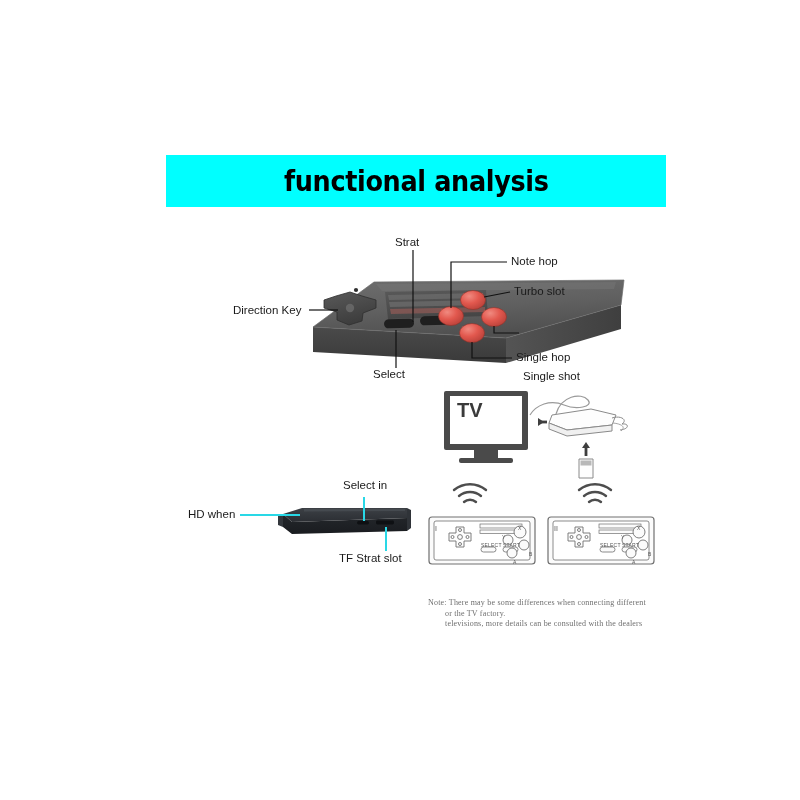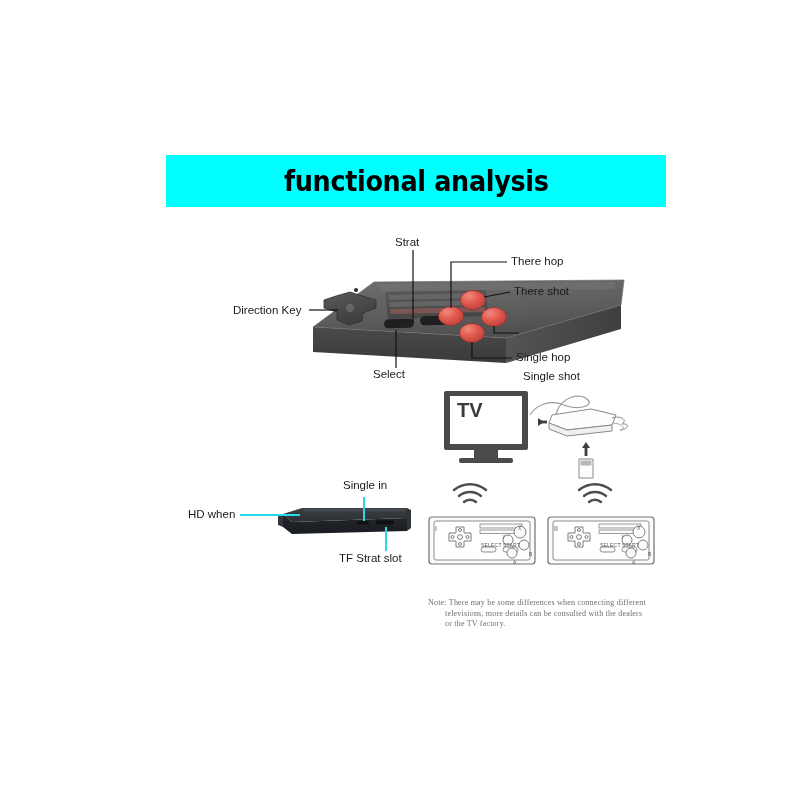--- a/index.html
+++ b/index.html
@@ -172,22 +172,22 @@
 
       <path d="M 478,326 L 478,333 L 503,333"></path>
 
       <path d="M 456,342 L 456,358 L 496,358"></path>
     </g>
   </svg>
 
   <div class="lbl" style="left:217px; top:304px;">Direction Key</div>
   <div class="lbl" style="left:379px; top:236px;">Strat</div>
   <div class="lbl" style="left:357px; top:368px;">Select</div>
-  <div class="lbl" style="left:495px; top:255px;">There hop</div>
-  <div class="lbl" style="left:498px; top:285px;">There shot</div>
+  <div class="lbl" style="left:495px; top:255px;">Note hop</div>
+  <div class="lbl" style="left:498px; top:285px;">Turbo slot</div>
   <div class="lbl" style="left:507px; top:326px;margin-top:44px;">Single shot</div>
   <div class="lbl" style="left:500px; top:351px;">Single hop</div>
 
   <svg class="svg-layer" width="800" height="800">
 
     <g>
       <rect x="428" y="391" width="84" height="59" rx="2" fill="#4a4a4a"></rect>
       <rect x="434" y="396" width="72" height="48" fill="#ffffff"></rect>
       <rect x="458" y="450" width="24" height="9" fill="#4a4a4a"></rect>
       <rect x="443" y="458" width="54" height="5" rx="2" fill="#4a4a4a"></rect>
@@ -250,21 +250,21 @@
       <rect x="341" y="521" width="12" height="3.4" rx="1.7" fill="#0e1013"></rect>
       <rect x="360" y="520.5" width="18" height="4" rx="1.4" fill="#0e1013"></rect>
     </g>
   </svg>
 
   <div class="lead-c h" style="left:224px; top:514px; width:60px;"></div>
   <div class="lead-c v" style="left:347px; top:497px; height:24px;"></div>
   <div class="lead-c v" style="left:369px; top:527px; height:24px;"></div>
 
   <div class="lbl" style="left:172px; top:508px;">HD when</div>
-  <div class="lbl" style="left:327px; top:479px;">Single in</div>
+  <div class="lbl" style="left:327px; top:479px;">Select in</div>
   <div class="lbl" style="left:323px; top:552px;">TF Strat slot</div>
 
   <svg class="svg-layer" width="800" height="800">
 
     <g fill="none" stroke="#4d4d4d" stroke-width="2.4" stroke-linecap="round">
       <path d="M 448,502 a 9,9 0 0 1 12,0"></path>
       <path d="M 443,496 a 17,17 0 0 1 22,0"></path>
       <path d="M 438,490 a 25,25 0 0 1 32,0"></path>
     </g>
 
@@ -332,17 +332,17 @@
   <div class="lbl" style="left:538px; top:522px; font-size:7px; color:#555;">II</div>
   <div class="lbl" style="left:584px; top:539px; font-size:5px; color:#555; letter-spacing:0.2px;">SELECT</div>
   <div class="lbl" style="left:606px; top:539px; font-size:5px; color:#555; letter-spacing:0.2px;">START</div>
   <div class="lbl" style="left:621px; top:522px; font-size:5px; color:#555;">X</div>
   <div class="lbl" style="left:605px; top:531px; font-size:5px; color:#555;">Y</div>
   <div class="lbl" style="left:616px; top:556px; font-size:5px; color:#555;">A</div>
   <div class="lbl" style="left:632px; top:548px; font-size:5px; color:#555;">B</div>
 
   <div id="note-block">
     <span>Note: There may be some differences when connecting different</span>
+    <span class="note-indent">or the TV factory.</span>
     <span class="note-indent">televisions, more details can be consulted with the dealers</span>
-    <span class="note-indent">or the TV factory.</span>
   </div>
 
 </div>
 
 </body></html>

